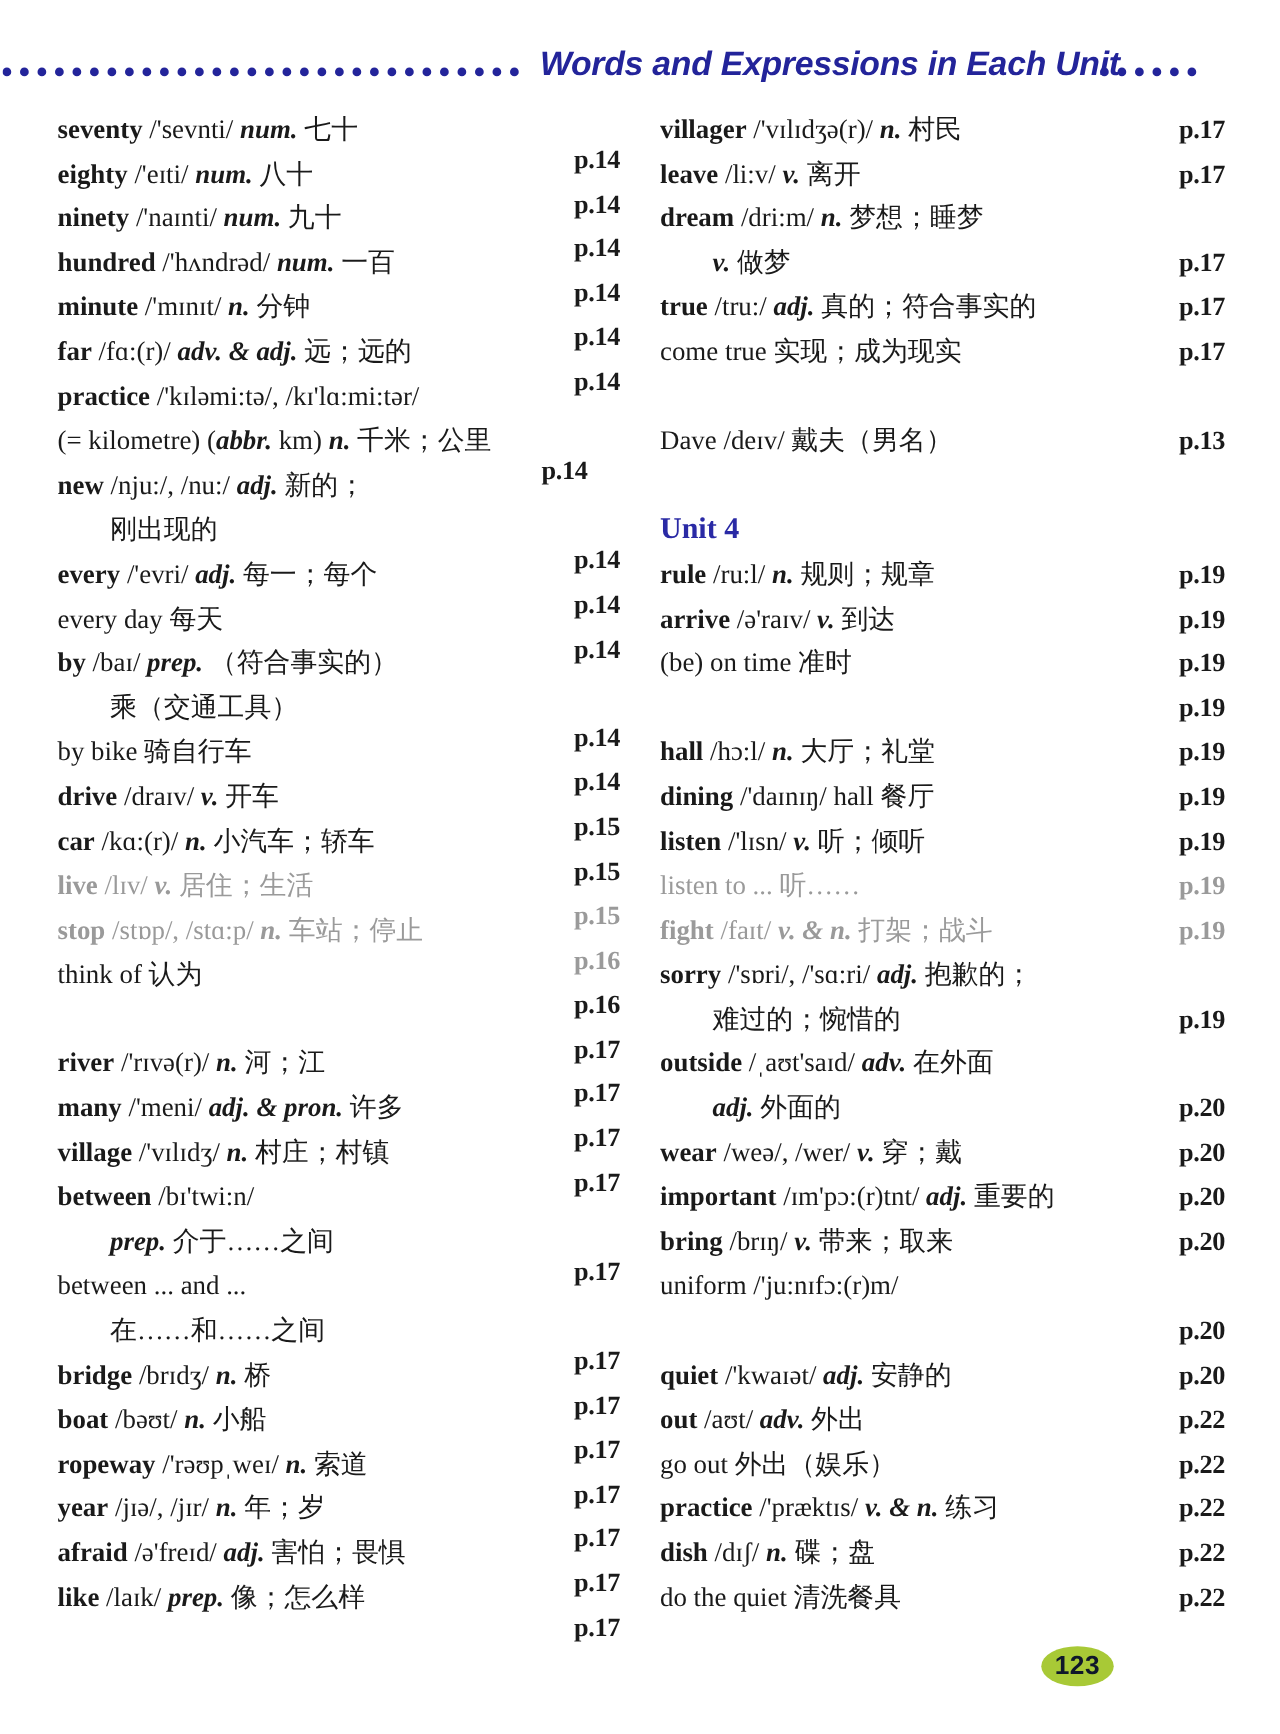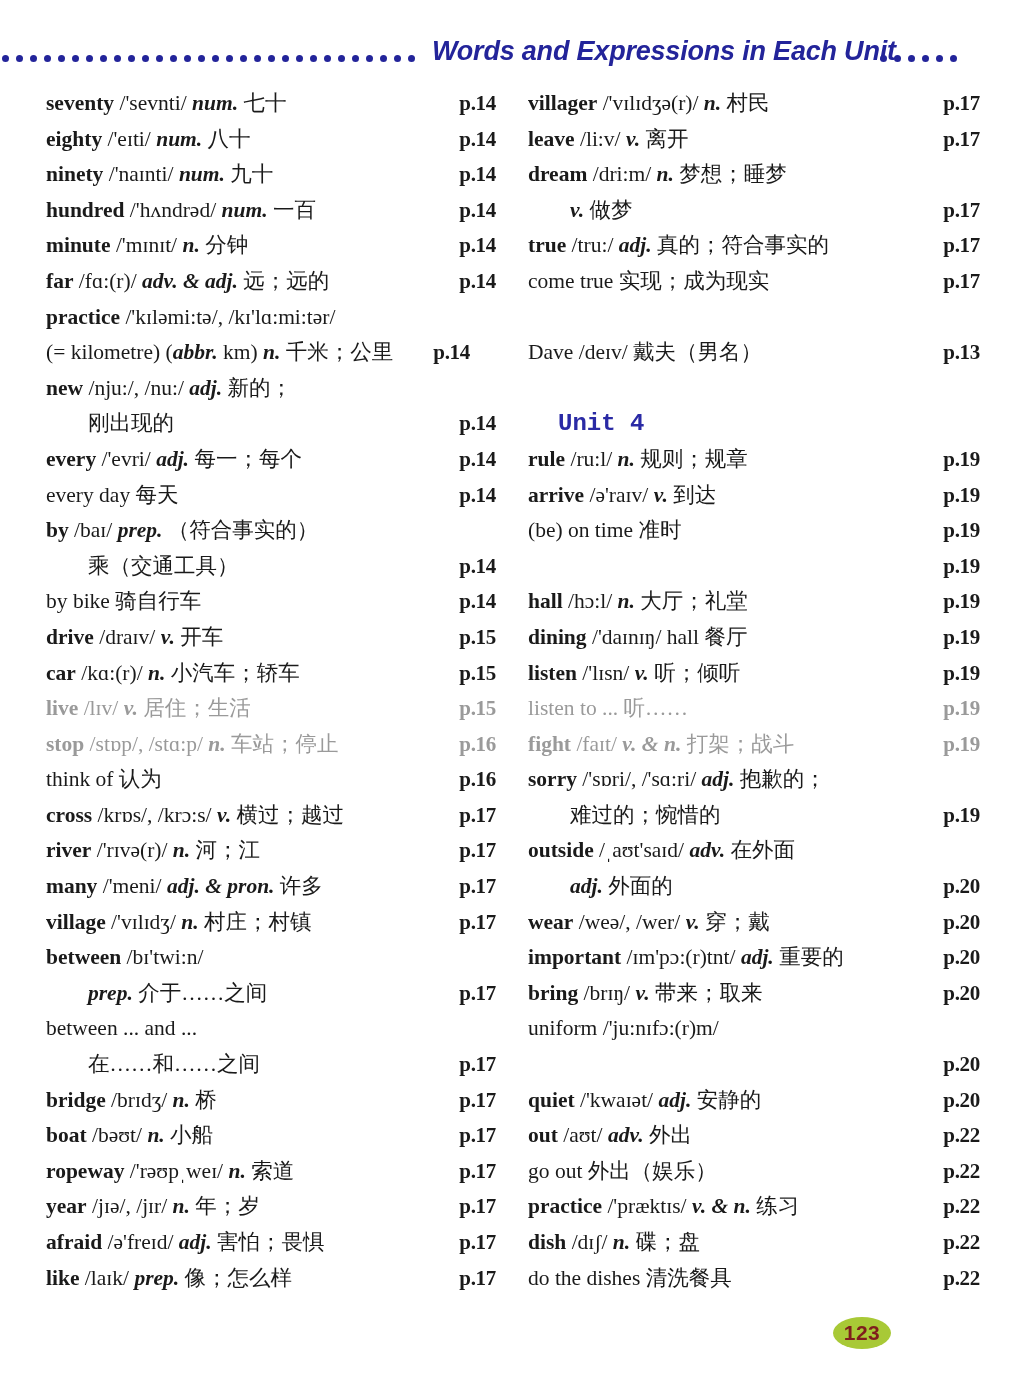--- a/index.html
+++ b/index.html
@@ -86,21 +86,21 @@
   }
   .row .pg {
     position: absolute;
     right: 0;
     top: 0;
     font-weight: bold;
     font-size: 21px;
     letter-spacing: -0.3px;
   }
   
-  .col-left .row .pg { right: 2px; }
+  .col-left .row .pg { right: 2px; margin-top: 24px; }
   .col-right .row .pg { right: 0px; }
 
   
   .row.pg-tight .pg { right: 28px; }
 
   .hw      { font-weight: bold; }
   .ipa     { font-weight: normal; }
   .pos     { font-style: italic; font-weight: bold; }
   .cn      { font-weight: normal; }
   .plain   { font-weight: normal; }
@@ -110,39 +110,38 @@
 
   
   .row.faded { color: #9a9a9a; }
   .row.faded .pg { color: #9a9a9a; }
 
   
   .unit-head {
     position: relative;
     height: 35.6px;
     line-height: 35.6px;
-    font-family: Liberation Mono, monospace;
+    font-family: Liberation Serif, serif;
     font-weight: bold;
     font-size: 24px;
     color: #2a2aa5;
     white-space: nowrap;
-    margin-left: 30px;
   }
   .spacer { height: 35.6px; }
 
   
   .page-badge {
     position: absolute;
     left: 833px;
     top: 1317px;
     width: 58px;
     height: 32px;
     border-radius: 50%;
     background: #a8c936;
-    color: #7f1d1d;
+    color: #0f172a;
     font-family: "Liberation Sans", "DejaVu Sans", sans-serif;
     font-weight: bold;
     font-size: 21px;
     line-height: 32px;
     text-align: center;
     letter-spacing: 0.5px;
   }
 </style>
 </head>
 <body>
@@ -167,21 +166,21 @@
     <div class="row"><span class="txt"><span class="hw">every</span> <span class="ipa">/'evri/</span> <span class="pos">adj.</span> <span class="cn">每一；每个</span></span><span class="pg">p.14</span></div>
     <div class="row"><span class="txt"><span class="plain">every day</span> <span class="cn">每天</span></span><span class="pg">p.14</span></div>
     <div class="row"><span class="txt"><span class="hw">by</span> <span class="ipa">/baɪ/</span> <span class="pos">prep.</span> <span class="cn">（符合事实的）</span></span></div>
     <div class="row cont"><span class="txt"><span class="cn">乘（交通工具）</span></span><span class="pg">p.14</span></div>
     <div class="row"><span class="txt"><span class="plain">by bike</span> <span class="cn">骑自行车</span></span><span class="pg">p.14</span></div>
     <div class="row"><span class="txt"><span class="hw">drive</span> <span class="ipa">/draɪv/</span> <span class="pos">v.</span> <span class="cn">开车</span></span><span class="pg">p.15</span></div>
     <div class="row"><span class="txt"><span class="hw">car</span> <span class="ipa">/kɑ:(r)/</span> <span class="pos">n.</span> <span class="cn">小汽车；轿车</span></span><span class="pg">p.15</span></div>
     <div class="row faded"><span class="txt"><span class="hw">live</span> <span class="ipa">/lɪv/</span> <span class="pos">v.</span> <span class="cn">居住；生活</span></span><span class="pg">p.15</span></div>
     <div class="row faded"><span class="txt"><span class="hw">stop</span> <span class="ipa">/stɒp/, /stɑ:p/</span> <span class="pos">n.</span> <span class="cn">车站；停止</span></span><span class="pg">p.16</span></div>
     <div class="row"><span class="txt"><span class="plain">think of</span> <span class="cn">认为</span></span><span class="pg">p.16</span></div>
-    <div class="row"><span class="txt"><span class="hw">cross</span> <span class="ipa">/krɒs/, /krɔ:s/</span> <span class="pos">v.</span> <span class="cn">横过；越过</span></span><span class="pg">p.17</span></div>
+    <div class="row"><span class="pg">p.17</span></div>
     <div class="row"><span class="txt"><span class="hw">river</span> <span class="ipa">/'rɪvə(r)/</span> <span class="pos">n.</span> <span class="cn">河；江</span></span><span class="pg">p.17</span></div>
     <div class="row"><span class="txt"><span class="hw">many</span> <span class="ipa">/'meni/</span> <span class="pos">adj. &amp; pron.</span> <span class="cn">许多</span></span><span class="pg">p.17</span></div>
     <div class="row"><span class="txt"><span class="hw">village</span> <span class="ipa">/'vɪlɪdʒ/</span> <span class="pos">n.</span> <span class="cn">村庄；村镇</span></span><span class="pg">p.17</span></div>
     <div class="row"><span class="txt"><span class="hw">between</span> <span class="ipa">/bɪ'twi:n/</span> </span></div>
     <div class="row cont"><span class="txt"><span class="pos">prep.</span> <span class="cn">介于……之间</span></span><span class="pg">p.17</span></div>
     <div class="row"><span class="txt"><span class="plain">between ... and ...</span> </span></div>
     <div class="row cont"><span class="txt"><span class="cn">在……和……之间</span></span><span class="pg">p.17</span></div>
     <div class="row"><span class="txt"><span class="hw">bridge</span> <span class="ipa">/brɪdʒ/</span> <span class="pos">n.</span> <span class="cn">桥</span></span><span class="pg">p.17</span></div>
     <div class="row"><span class="txt"><span class="hw">boat</span> <span class="ipa">/bəʊt/</span> <span class="pos">n.</span> <span class="cn">小船</span></span><span class="pg">p.17</span></div>
     <div class="row"><span class="txt"><span class="hw">ropeway</span> <span class="ipa">/'rəʊpˌweɪ/</span> <span class="pos">n.</span> <span class="cn">索道</span></span><span class="pg">p.17</span></div>
@@ -216,16 +215,16 @@
     <div class="row"><span class="txt"><span class="hw">wear</span> <span class="ipa">/weə/, /wer/</span> <span class="pos">v.</span> <span class="cn">穿；戴</span></span><span class="pg">p.20</span></div>
     <div class="row"><span class="txt"><span class="hw">important</span> <span class="ipa">/ɪm'pɔ:(r)tnt/</span> <span class="pos">adj.</span> <span class="cn">重要的</span></span><span class="pg">p.20</span></div>
     <div class="row"><span class="txt"><span class="hw">bring</span> <span class="ipa">/brɪŋ/</span> <span class="pos">v.</span> <span class="cn">带来；取来</span></span><span class="pg">p.20</span></div>
     <div class="row"><span class="txt"><span class="plain">uniform</span> <span class="ipa">/'ju:nɪfɔ:(r)m/</span> </span></div>
     <div class="row cont"><span class="pg">p.20</span></div>
     <div class="row"><span class="txt"><span class="hw">quiet</span> <span class="ipa">/'kwaɪət/</span> <span class="pos">adj.</span> <span class="cn">安静的</span></span><span class="pg">p.20</span></div>
     <div class="row"><span class="txt"><span class="hw">out</span> <span class="ipa">/aʊt/</span> <span class="pos">adv.</span> <span class="cn">外出</span></span><span class="pg">p.22</span></div>
     <div class="row"><span class="txt"><span class="plain">go out</span> <span class="cn">外出（娱乐）</span></span><span class="pg">p.22</span></div>
     <div class="row"><span class="txt"><span class="hw">practice</span> <span class="ipa">/'præktɪs/</span> <span class="pos">v. &amp; n.</span> <span class="cn">练习</span></span><span class="pg">p.22</span></div>
     <div class="row"><span class="txt"><span class="hw">dish</span> <span class="ipa">/dɪʃ/</span> <span class="pos">n.</span> <span class="cn">碟；盘</span></span><span class="pg">p.22</span></div>
-    <div class="row"><span class="txt"><span class="plain">do the dishes</span> <span class="cn">清洗餐具</span></span><span class="pg">p.22</span></div>
+    <div class="row"><span class="txt"><span class="plain">do the quiet</span> <span class="cn">清洗餐具</span></span><span class="pg">p.22</span></div>
   </div>
 
 <div class="page-badge">123</div>
 
 </body></html>

